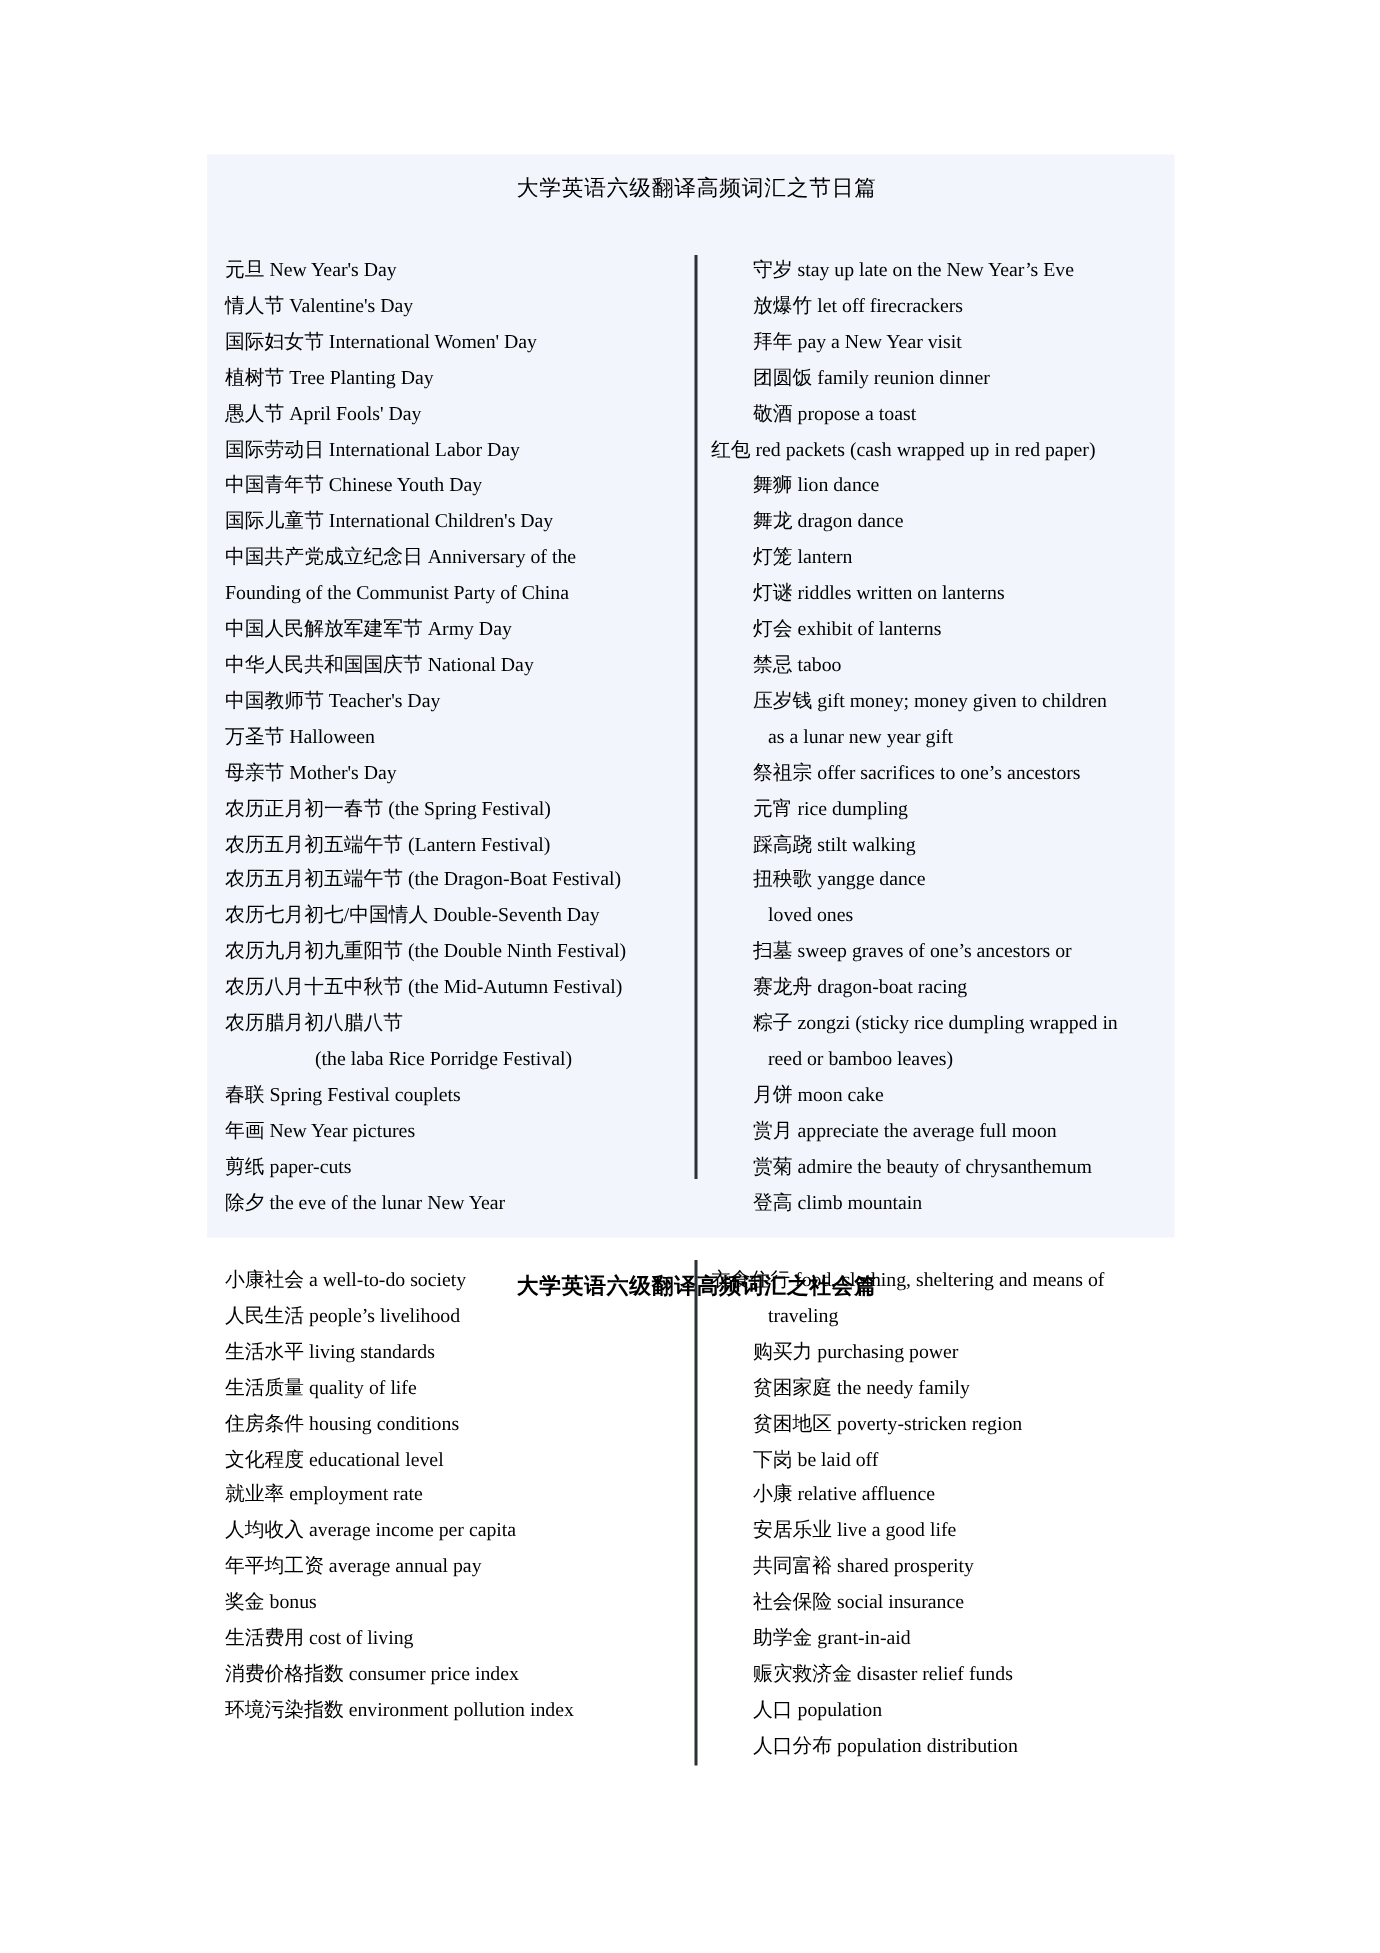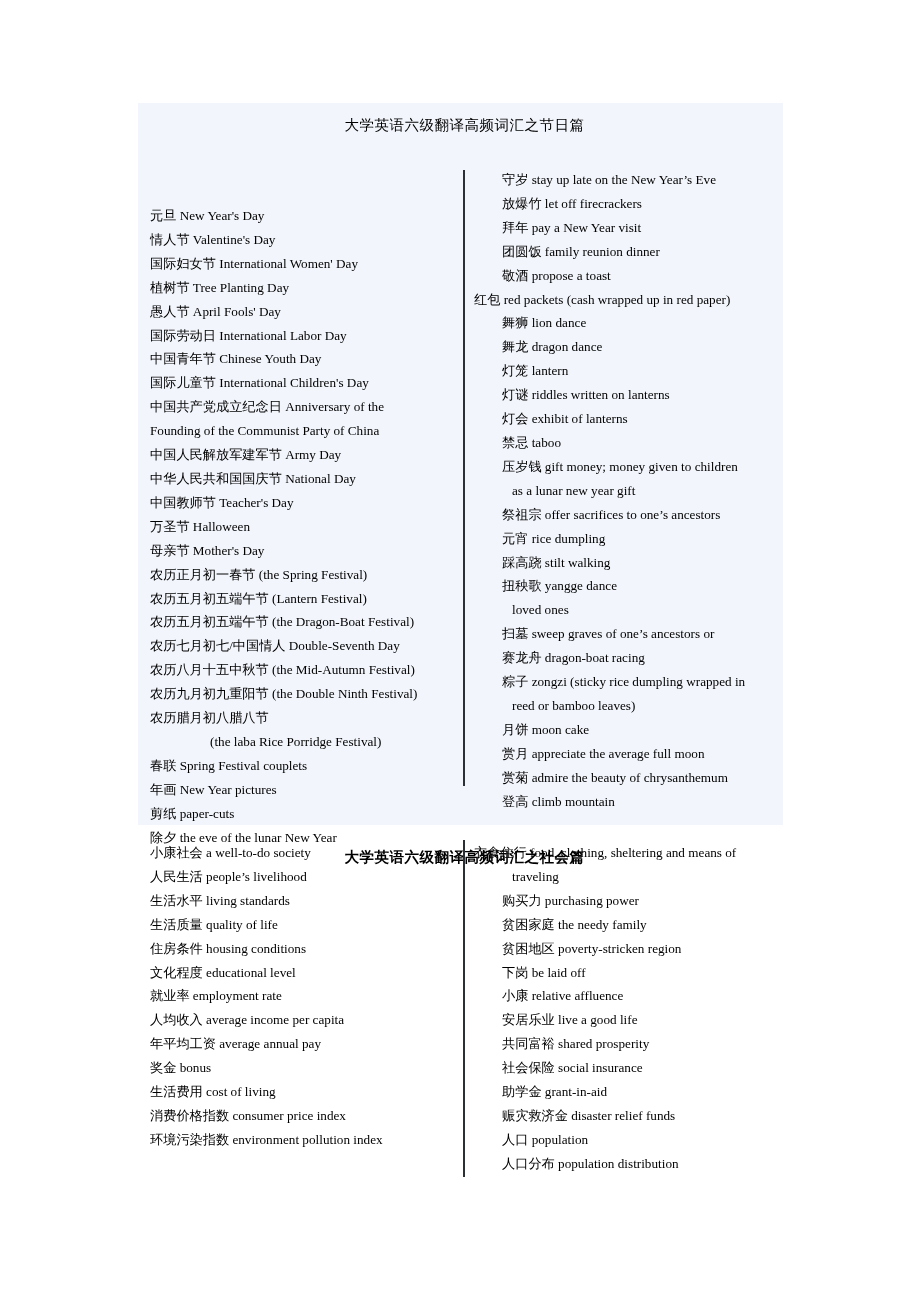--- a/index.html
+++ b/index.html
@@ -97,42 +97,42 @@
 <div id="page">
 
   <div class="watermark">www.bdocx.com</div>
 
   <div class="shade-band"></div>
 
   <div class="content">
 
     <div class="sec-title" id="title-1" style="top: 116px; font-weight: normal;">大学英语六级翻译高频词汇之节日篇</div>
 
-    <div class="col" id="s1-left" style="left:146px; top:168px; width:300px;margin-top:36px;">
+    <div class="col" id="s1-left" style="left:146px; top:168px; width:300px;">
         <div class="line"><span class="cn">元旦</span><span class="en"> New Year's Day</span></div>
         <div class="line"><span class="cn">情人节</span><span class="en"> Valentine's Day</span></div>
         <div class="line"><span class="cn">国际妇女节</span><span class="en"> International Women' Day</span></div>
         <div class="line"><span class="cn">植树节</span><span class="en"> Tree Planting Day</span></div>
         <div class="line"><span class="cn">愚人节</span><span class="en"> April Fools' Day</span></div>
         <div class="line"><span class="cn">国际劳动日</span><span class="en"> International Labor Day</span></div>
         <div class="line"><span class="cn">中国青年节</span><span class="en">  Chinese Youth Day</span></div>
         <div class="line"><span class="cn">国际儿童节</span><span class="en"> International Children's Day</span></div>
         <div class="line"><span class="cn">中国共产党成立纪念日</span><span class="en">  Anniversary of the</span></div>
         <div class="line"><span class="en">Founding of the Communist Party of China</span></div>
         <div class="line"><span class="cn">中国人民解放军建军节</span><span class="en"> Army Day</span></div>
         <div class="line"><span class="cn">中华人民共和国国庆节</span><span class="en"> National Day</span></div>
         <div class="line"><span class="cn">中国教师节</span><span class="en"> Teacher's Day</span></div>
         <div class="line"><span class="cn">万圣节</span><span class="en"> Halloween</span></div>
         <div class="line"><span class="cn">母亲节</span><span class="en"> Mother's Day</span></div>
         <div class="line"><span class="cn">农历正月初一春节</span><span class="en"> (the Spring Festival)</span></div>
         <div class="line"><span class="cn">农历五月初五端午节</span><span class="en"> (Lantern Festival)</span></div>
         <div class="line"><span class="cn">农历五月初五端午节</span><span class="en"> (the Dragon-Boat     Festival)</span></div>
         <div class="line"><span class="cn">农历七月初七/中国情人</span><span class="en">  Double-Seventh Day</span></div>
+        <div class="line"><span class="cn">农历九月初九重阳节</span><span class="en"> (the Double Ninth Festival)</span></div>
         <div class="line"><span class="cn">农历八月十五中秋节</span><span class="en"> (the Mid-Autumn Festival)</span></div>
-        <div class="line"><span class="cn">农历九月初九重阳节</span><span class="en"> (the Double Ninth Festival)</span></div>
         <div class="line"><span class="cn">农历腊月初八腊八节</span></div>
         <div class="line indent-1"><span class="en">(the laba Rice Porridge Festival)</span></div>
         <div class="line"><span class="cn">春联</span><span class="en">  Spring Festival couplets</span></div>
         <div class="line"><span class="cn">年画</span><span class="en">  New Year pictures</span></div>
         <div class="line"><span class="cn">剪纸</span><span class="en">  paper-cuts</span></div>
         <div class="line"><span class="cn">除夕</span><span class="en">  the eve of the lunar New Year</span></div>
       </div>
 
     <div class="col" id="s1-right" style="left:470px; top:168px; width:315px;">
         <div class="line indent-2"><span class="cn">守岁</span><span class="en">  stay up late on the New Year’s Eve</span></div>

